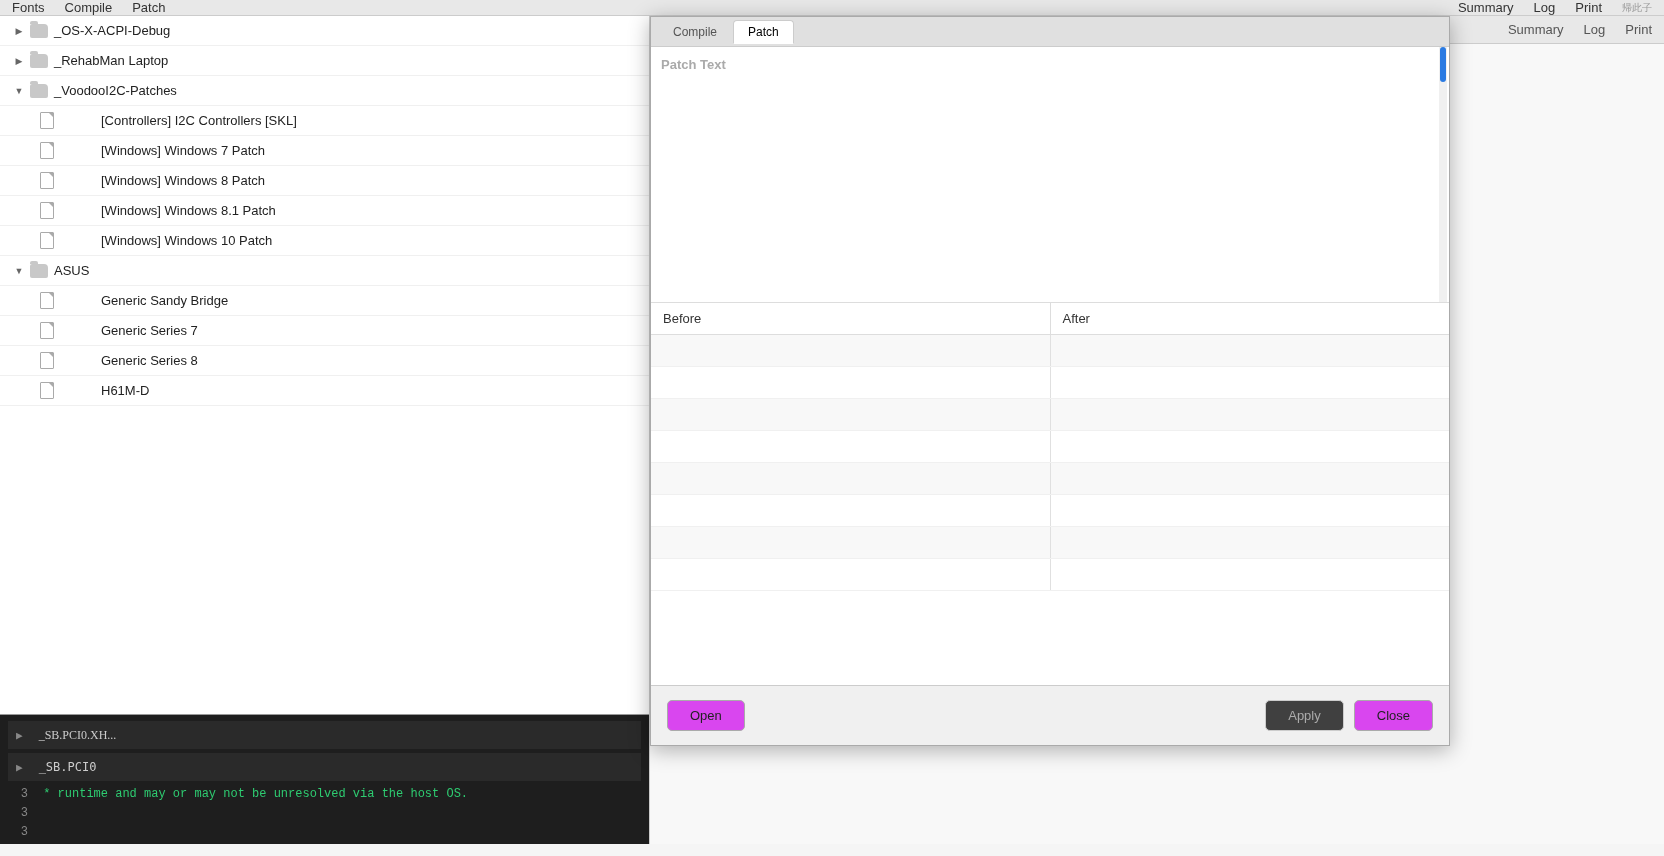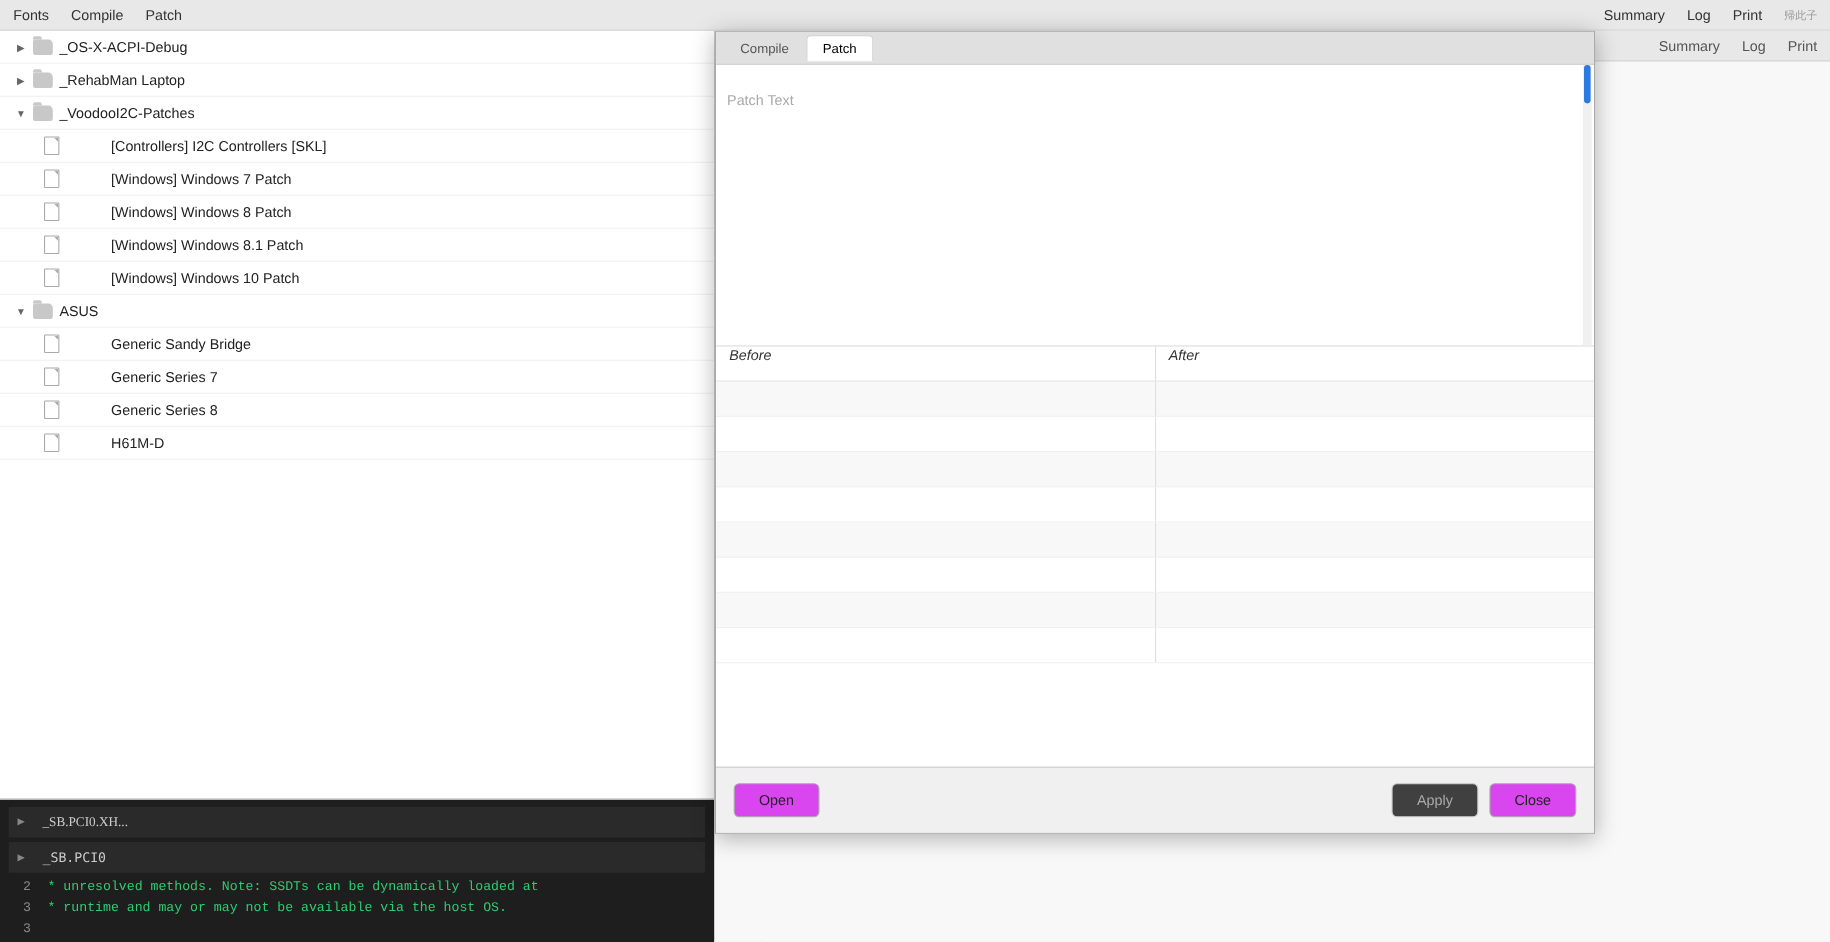--- a/index.html
+++ b/index.html
@@ -19,21 +19,21 @@
       top: 0; left: 0;
       width: 1664px;
       height: 856px;
       background: #f5f5f5;
     }
 
     
     .toolbar {
       display: flex;
       align-items: center;
-      height: 28px;
+      height: 16px;
       background: #e8e8e8;
       border-bottom: 1px solid #ccc;
       padding: 0 12px;
       gap: 20px;
     }
     .toolbar-item {
       font-size: 13px;
       color: #333;
       cursor: pointer;
     }
@@ -217,46 +217,46 @@
 
     
     .patch-text-area {
       flex: 2;
       background: #fff;
       border-bottom: 1px solid #ddd;
       position: relative;
     }
     .patch-text-placeholder {
       position: absolute;
-      top: 24px; left: 10px;
+      top: 10px; left: 10px;
       color: #aaa;
       font-size: 13px;
+      font-weight: bold;
     }
 
     
     .before-after-section {
       flex: 3;
       display: flex;
       flex-direction: column;
       background: #fff;
     }
     .before-after-header {
       display: flex;
       border-bottom: 1px solid #ddd;
       height: 32px;
     }
     .before-after-col {
       flex: 1;
       display: flex;
-      align-items: flex-start;
+      align-items: center;
       padding-left: 12px;
       font-size: 13px;
       color: #333;
       border-right: 1px solid #ddd;
-      font-style: italic;
     }
     .before-after-col:last-child { border-right: none; }
 
     .before-after-rows {
       flex: 1;
       display: flex;
       flex-direction: column;
     }
     .ba-row {
       display: flex;
@@ -432,26 +432,22 @@
 
         <div style="display:flex; align-items:center; height:28px; background:#2a2a2a; margin-bottom:4px; padding: 0 8px;">
           <span style="color:#888; font-size:11px; margin-right:16px;">▶</span>
           <span style="color:#ccc; font-size:12px; font-family:Liberation Serif, serif;">_SB.PCI0.XH...</span>
         </div>
         <div style="display:flex; align-items:center; height:28px; background:#2a2a2a; margin-bottom:4px; padding: 0 8px;">
           <span style="color:#888; font-size:11px; margin-right:16px;">▶</span>
           <span style="color:#ccc; font-size:12px; font-family:monospace;">_SB.PCI0</span>
         </div>
         <div class="log-line">
-          <span class="log-line-num">2</span>
-          <span>* unresolved methods. Note: SSDTs can be dynamically loaded at</span>
-        </div>
-        <div class="log-line">
           <span class="log-line-num">3</span>
-          <span>* runtime and may or may not be available via the host OS.</span>
+          <span>* runtime and may or may not be unresolved via the host OS.</span>
         </div>
         <div class="log-line">
           <span class="log-line-num">3</span>
           <span></span>
         </div>
         <div class="log-line">
           <span class="log-line-num">3</span>
           
         </div>
       </div>

